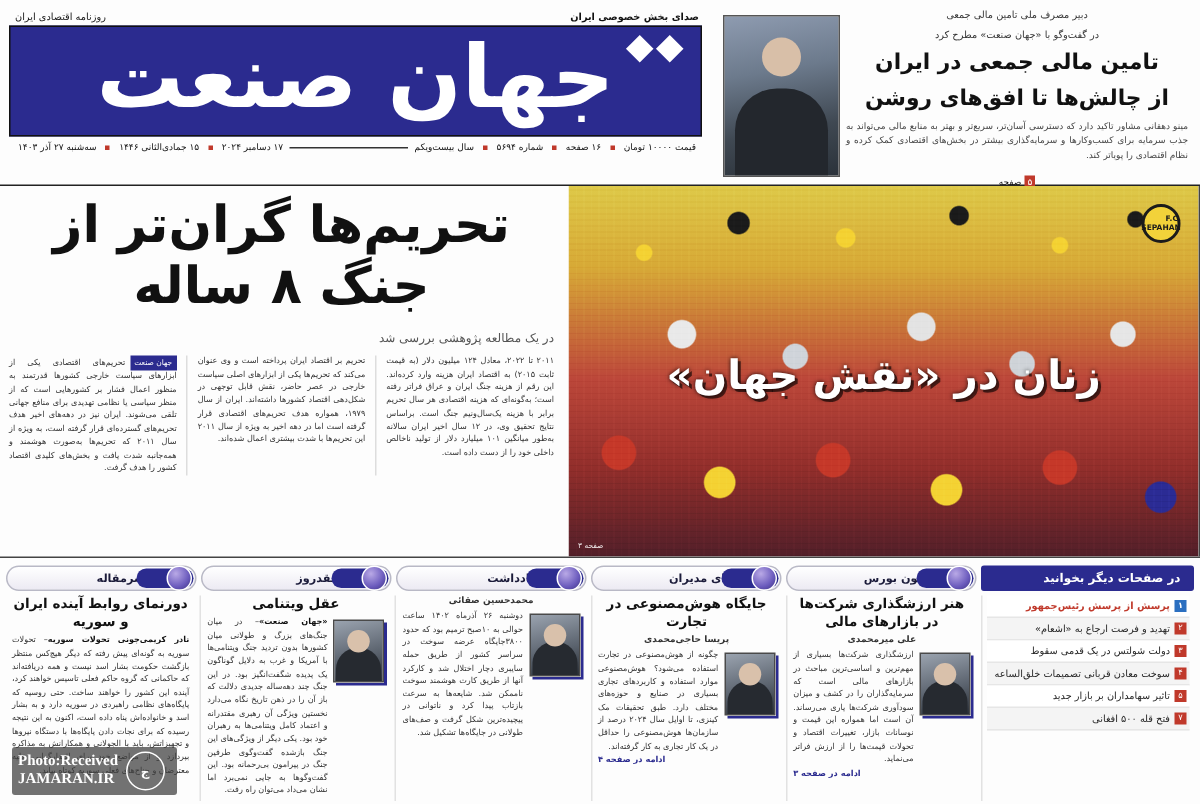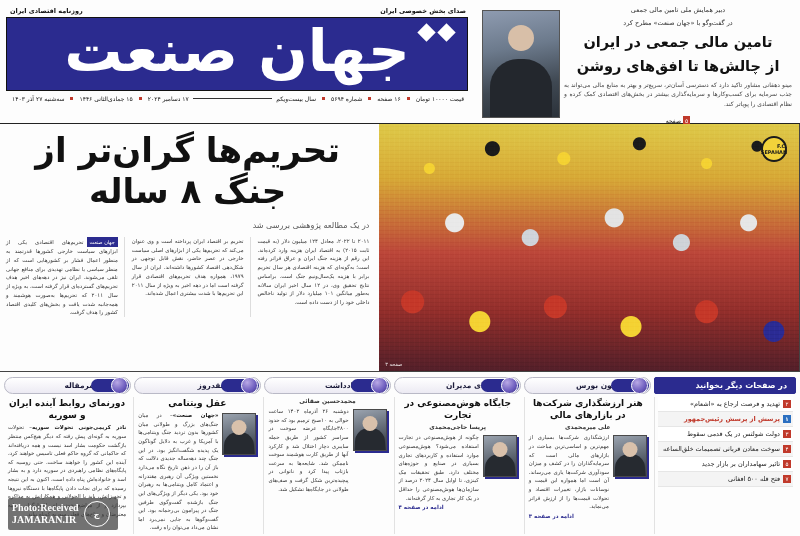--- a/index.html
+++ b/index.html
@@ -37,21 +37,21 @@
   }
 
   .tagline-row {
     display: flex;
     justify-content: space-between;
     font-size: 6.5px;
     color: #111;
     padding: 3px 6px 0 6px;
     letter-spacing: 0;
   }
-  .tagline-right { font-weight: bold; text-align: center; }
+  .tagline-right { font-weight: normal; text-align: center; }
   .tagline-left { font-weight: bold; }
 
   .logo-box {
     margin: 2px 4px 0 2px;
     height: 74px;
     background: #2b2b8f;
     border: 1px solid #111;
     position: relative;
     display: flex;
     align-items: center;
@@ -462,21 +462,21 @@
 </style>
 </head>
 <body>
 
 <div class="page">
 
   <div class="masthead">
 
     <div class="masthead-left">
       <div class="tl-text">
-        <div class="tl-kicker">دبیر همایش ملی تامین مالی جمعی</div>
+        <div class="tl-kicker">دبیر مصرف ملی تامین مالی جمعی</div>
         <div class="tl-kicker">در گفت‌وگو با «جهان صنعت» مطرح کرد</div>
         <div class="tl-head">تامین مالی جمعی در ایران</div>
         <div class="tl-head">از چالش‌ها تا افق‌های روشن</div>
         <div class="tl-body">مینو دهقانی مشاور تاکید دارد که دسترسی آسان‌تر، سریع‌تر و بهتر به منابع مالی می‌تواند به جذب سرمایه برای کسب‌وکارها و سرمایه‌گذاری بیشتر در بخش‌های اقتصادی کمک کرده و نظام اقتصادی را پویاتر کند.</div>
         <div class="page-badge">
           <span class="num">۵</span>
           <span>صفحه</span>
         </div>
       </div>
       <div class="portrait"></div>
@@ -509,20 +509,21 @@
       </div>
     </div>
   </div>
 
   <div class="main">
 
     <div class="photo-wrap">
       <div class="photo"></div>
       <div class="photo-grain"></div>
       <div class="club-badge">F.C. SEPAHAN</div>
+      <div class="photo-banner">زنان در «نقش جهان»</div>
       <div class="photo-credit">صفحه ۳</div>
     </div>
 
     <div class="lead">
       <div class="lead-head">تحریم‌ها گران‌تر از</div>
       <div class="lead-head">جنگ ۸ ساله</div>
       <div class="lead-sub">در یک مطالعه پژوهشی بررسی شد</div>
       <div class="lead-cols">
         <div class="col">۲۰۱۱ تا ۲۰۲۲، معادل ۱۲۴ میلیون دلار (به قیمت ثابت ۲۰۱۵) به اقتصاد ایران هزینه وارد کرده‌اند. این رقم از هزینه جنگ ایران و عراق فراتر رفته است؛ به‌گونه‌ای که هزینه اقتصادی هر سال تحریم برابر با هزینه یک‌سال‌ونیم جنگ است. براساس نتایج تحقیق وی، در ۱۲ سال اخیر ایران سالانه به‌طور میانگین ۱۰۱ میلیارد دلار از تولید ناخالص داخلی خود را از دست داده است.</div>
         <div class="col">تحریم بر اقتصاد ایران پرداخته است و وی عنوان می‌کند که تحریم‌ها یکی از ابزارهای اصلی سیاست خارجی در عصر حاضر، نقش قابل توجهی در شکل‌دهی اقتصاد کشورها داشته‌اند. ایران از سال ۱۹۷۹، همواره هدف تحریم‌های اقتصادی قرار گرفته است اما در دهه اخیر به ویژه از سال ۲۰۱۱ این تحریم‌ها با شدت بیشتری اعمال شده‌اند.</div>
@@ -560,27 +561,27 @@
     <div class="tab">
       <span class="tab-knob"></span>
       <span class="tab-circle"></span>
       <span class="tab-label">سرمقاله</span>
     </div>
   </div>
 
   <div class="bottom">
 
     <div class="bcol list-col">
+      <div class="list-item first">
+        <span class="li-num">۱</span>
+        <span>پرسش از پرسش رئیس‌جمهور</span>
+      </div>
       <div class="list-item">
         <span class="li-num">۲</span>
         <span>تهدید و فرصت ارجاع به «اشعام»</span>
-      </div>
-      <div class="list-item first">
-        <span class="li-num">۱</span>
-        <span>پرسش از پرسش رئیس‌جمهور</span>
       </div>
       <div class="list-item">
         <span class="li-num">۳</span>
         <span>دولت شولتس در یک قدمی سقوط</span>
       </div>
       <div class="list-item">
         <span class="li-num">۴</span>
         <span>سوخت معادن قربانی تصمیمات خلق‌الساعه</span>
       </div>
       <div class="list-item">

